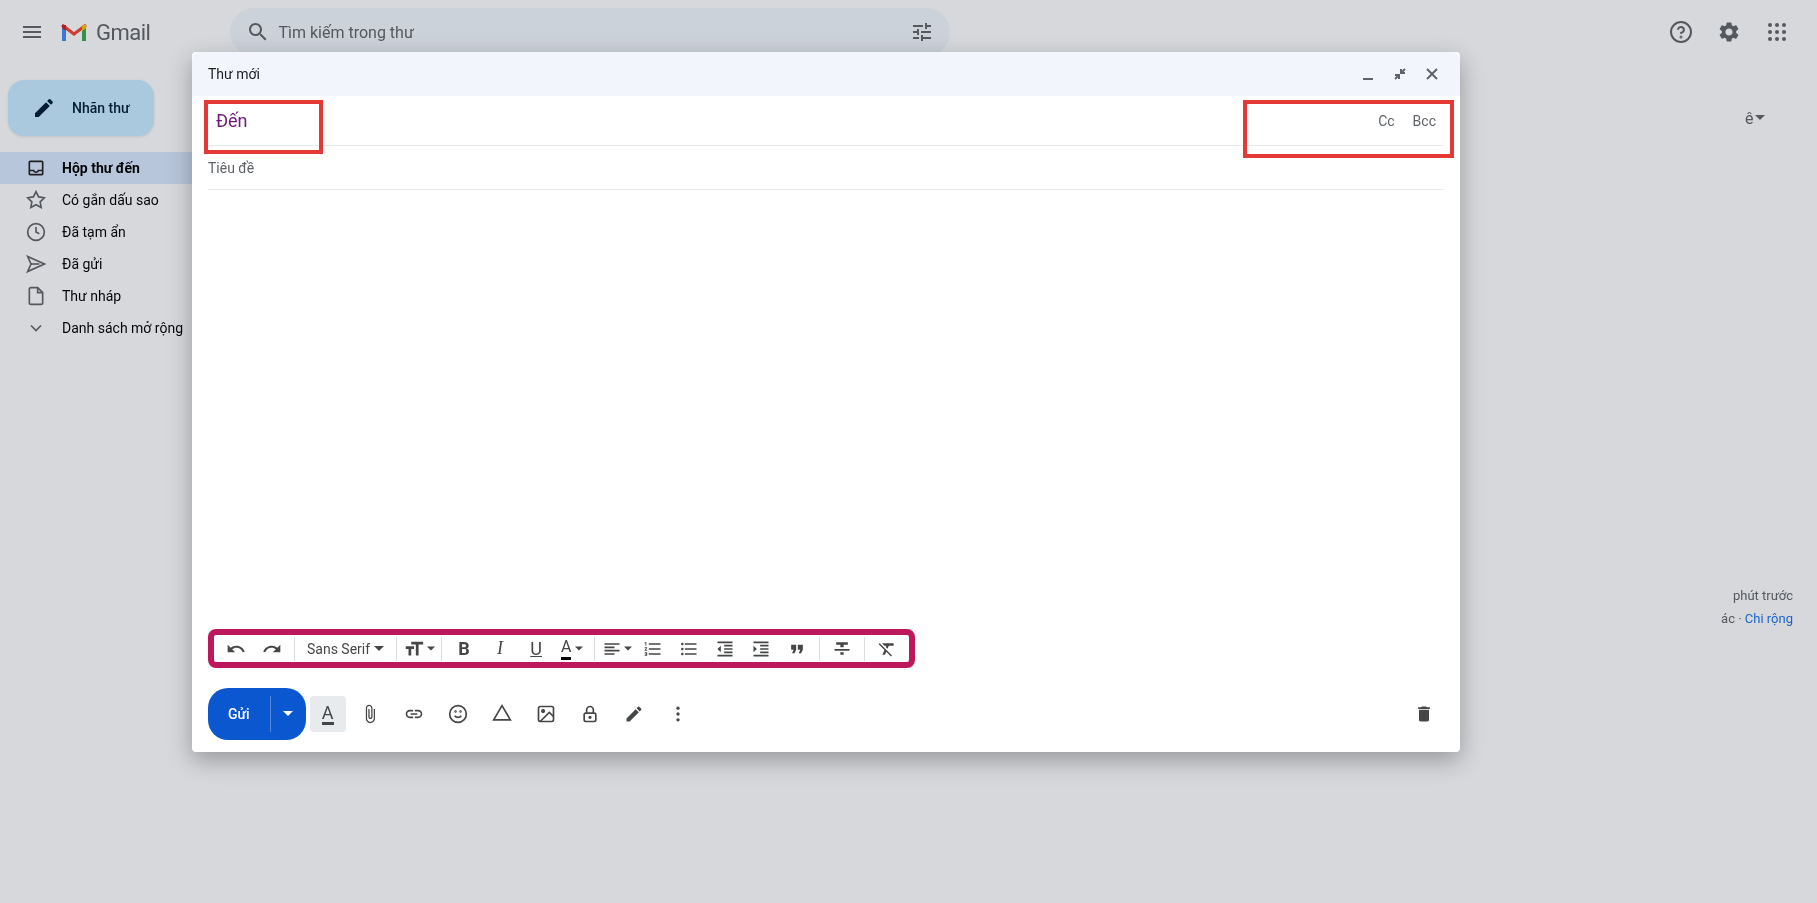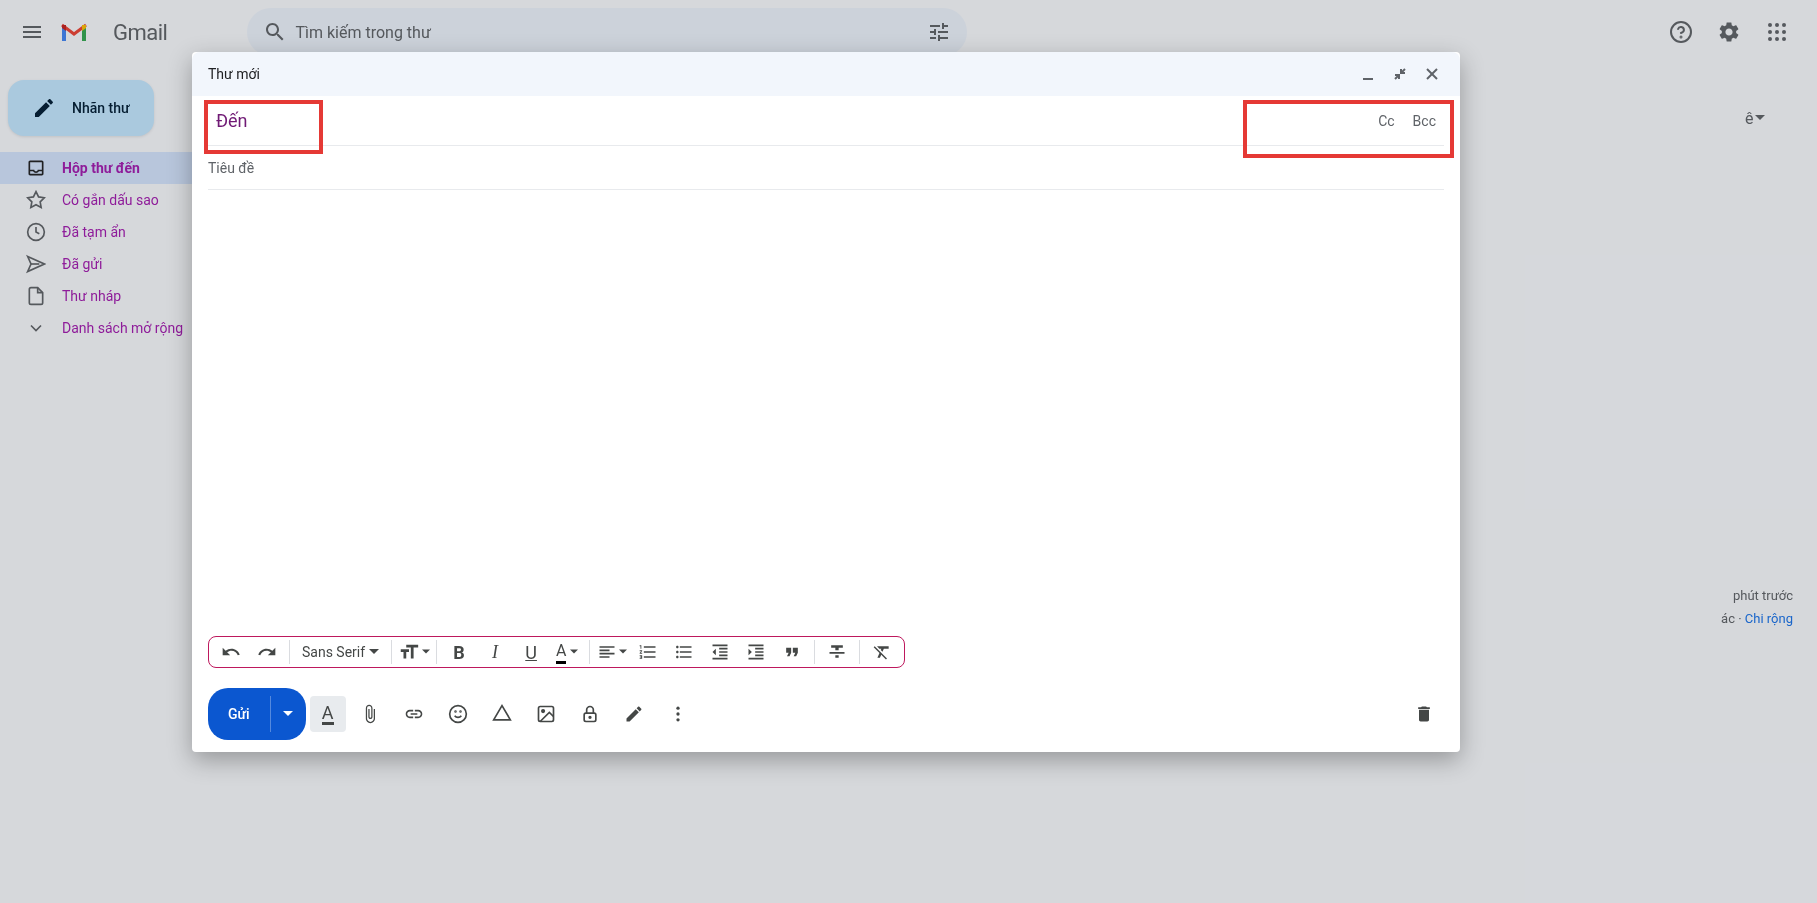--- a/index.html
+++ b/index.html
@@ -2,35 +2,35 @@
 <html><head>
   <meta charset="utf-8">
   <style>
     * { margin: 0; padding: 0; box-sizing: border-box; font-family: 'Google Sans', Roboto, Arial, sans-serif; }
     body { background: #f6f8fc; width: 1817px; height: 903px; overflow: hidden; position: relative; }
     
     
     .header { display: flex; align-items: center; height: 64px; padding: 8px; }
     .menu-btn { width: 48px; height: 48px; display: flex; align-items: center; justify-content: center; border-radius: 50%; cursor: pointer; }
     .logo-wrap { display: flex; align-items: center; margin-left: 4px; margin-right: 80px; }
-    .gmail-logo { display: flex; align-items: center; gap: 25px; }
+    .gmail-logo { display: flex; align-items: center; gap: 8px; }
     .gmail-text { font-size: 22px; color: #5f6368; font-weight: 400; letter-spacing: -0.5px; }
     .search-bar { flex: 0 0 720px; height: 48px; background: #eaf1fb; border-radius: 24px; display: flex; align-items: center; padding: 0 8px; }
     .search-icon-wrap { width: 40px; height: 40px; display: flex; align-items: center; justify-content: center; }
     .search-input { flex: 1; border: none; background: transparent; font-size: 16px; outline: none; color: #5f6368; }
     .search-input::placeholder { color: #5f6368; }
     .tune-btn { width: 40px; height: 40px; display: flex; align-items: center; justify-content: center; cursor: pointer; }
     .header-right { margin-left: auto; display: flex; align-items: center; gap: 8px; padding-right: 12px; }
     .header-icon-btn { width: 40px; height: 40px; display: flex; align-items: center; justify-content: center; border-radius: 50%; cursor: pointer; }
     
     
     .sidebar { position: absolute; left: 0; top: 64px; width: 256px; padding: 8px 0; }
     .compose-btn { margin: 8px 0 16px 8px; padding: 16px 24px; background: #c2e7ff; border-radius: 16px; display: inline-flex; align-items: center; gap: 16px; cursor: pointer; font-size: 14px; font-weight: 500; color: #001d35; box-shadow: 0 1px 3px rgba(0,0,0,0.1); }
     .nav-list { list-style: none; }
-    .nav-item { display: flex; align-items: center; gap: 16px; padding: 4px 12px 4px 26px; height: 32px; border-radius: 0 16px 16px 0; cursor: pointer; font-size: 14px; color: #a21caf; }
+    .nav-item { display: flex; align-items: center; gap: 16px; padding: 4px 12px 4px 26px; height: 32px; border-radius: 0 16px 16px 0; cursor: pointer; font-size: 14px; color: #000000; }
     .nav-item.active { background: #d3e3fd; font-weight: 700; }
     .nav-icon { width: 20px; height: 20px; display: flex; align-items: center; justify-content: center; color: #5f6368; flex-shrink: 0; }
     .nav-item.active .nav-icon { color: #202124; }
     .labels-header { padding: 16px 12px 8px 26px; font-size: 14px; font-weight: 500; color: #202124; }
     
     
     .overlay { position: absolute; top: 0; left: 0; right: 0; bottom: 0; background: rgba(32,33,36,0.15); pointer-events: none; }
     
     
     .compose-window { position: absolute; left: 192px; top: 52px; width: 1268px; height: 700px; background: #fff; border-radius: 4px; box-shadow: 0 8px 24px rgba(0,0,0,0.3); display: flex; flex-direction: column; z-index: 100; }
@@ -49,21 +49,21 @@
     .red-box-2 { position: absolute; left: 1243px; top: 100px; width: 211px; height: 58px; border: 4px solid #e53935; z-index: 200; pointer-events: none; }
     
     .divider { height: 1px; background: #e8eaed; margin: 0 16px; }
     .subject-row { padding: 12px 16px; }
     .subject-input { width: 100%; border: none; outline: none; font-size: 14px; }
     .subject-input::placeholder { color: #5f6368; }
     
     .body-area { flex: 1; padding: 16px; }
     
     
-    .format-toolbar { margin: 0 16px 8px 16px; border: 1px solid #be185d; border-radius: 8px; height: 32px; display: flex; align-items: center; padding: 0 4px; background: #fff; width: fit-content; }
+    .format-toolbar { margin: 0 16px 8px 16px; border: 6px solid #be185d; border-radius: 8px; height: 39px; display: flex; align-items: center; padding: 0 4px; background: #fff; width: fit-content; }
     .fmt-btn { width: 36px; height: 36px; display: flex; align-items: center; justify-content: center; cursor: pointer; color: #444746; border-radius: 4px; font-size: 16px; }
     .fmt-sep { width: 1px; height: 24px; background: #dadce0; margin: 0 4px; }
     .font-sel { display: flex; align-items: center; gap: 4px; padding: 0 8px; cursor: pointer; font-size: 14px; color: #444746; }
     
     
     .bottom-bar { display: flex; align-items: center; padding: 12px 16px; gap: 4px; }
     .send-btn { display: flex; align-items: center; background: #0b57d0; border-radius: 20px; overflow: hidden; cursor: pointer; height: 52px; }
     .send-main { color: #fff; font-size: 14px; font-weight: 500; padding: 0 20px; display: flex; align-items: center; height: 100%; }
     .send-drop { width: 36px; height: 36px; display: flex; align-items: center; justify-content: center; border-left: 1px solid rgba(255,255,255,0.3); color: #fff; }
     .bottom-btn { width: 40px; height: 40px; display: flex; align-items: center; justify-content: center; cursor: pointer; color: #444746; border-radius: 50%; }

